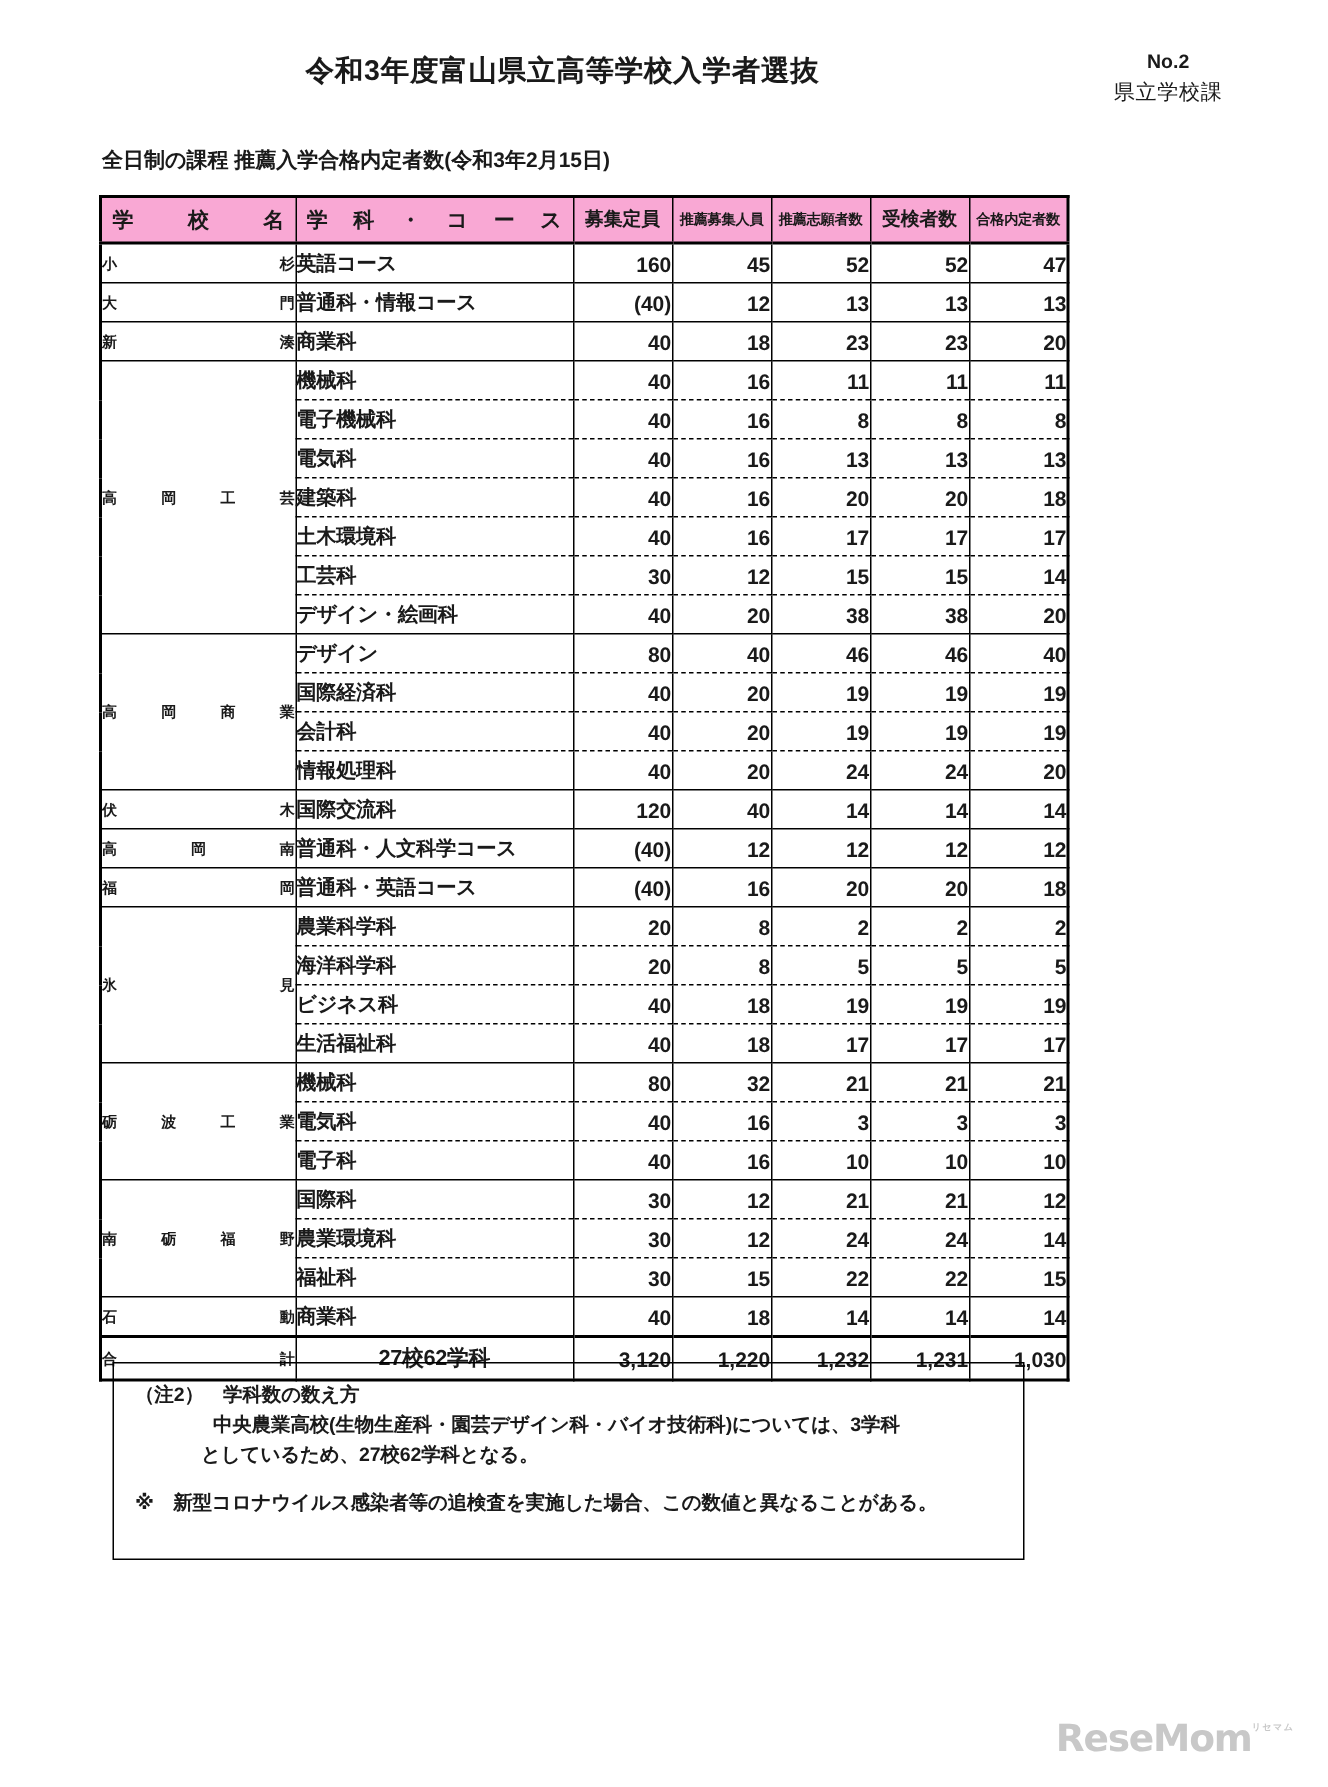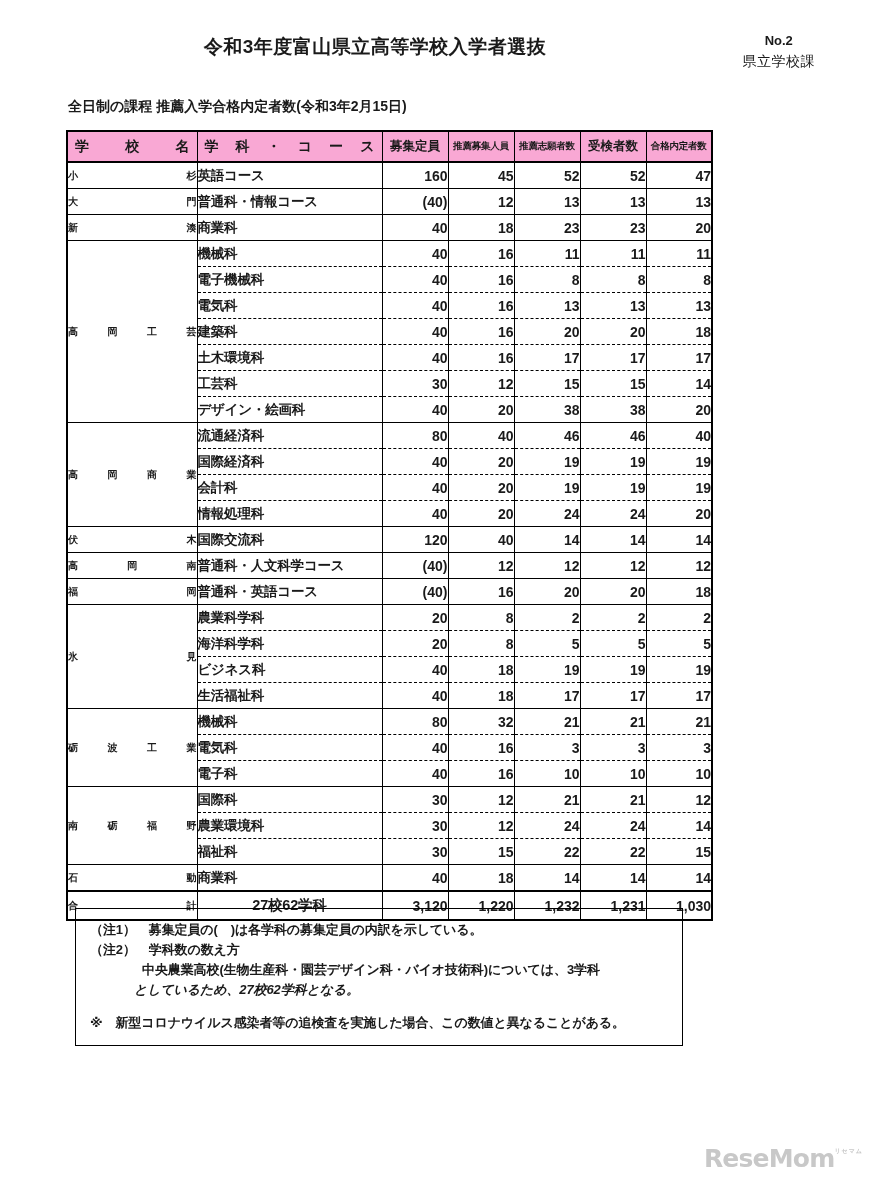--- a/index.html
+++ b/index.html
@@ -178,21 +178,21 @@
     box-sizing: border-box;
   }
   .note-line {
     font-size: 13px;
     font-weight: bold;
     line-height: 1.55;
     white-space: nowrap;
     letter-spacing: -0.1px;
   }
   .note-indent-1 { padding-left: 52px; }
-  .note-indent-2 { padding-left: 44px; font-style: italic; }
+  .note-indent-2 { padding-left: 44px; }
   .note-gap { height: 12px; }
 
   
   .watermark {
     position: absolute;
     right: 22px;
     bottom: 18px;
     font-size: 25px;
     font-weight: bold;
     color: #c8c8c8;
@@ -320,21 +320,21 @@
         <tr class="grp-last">
           <td class="course">デザイン・絵画科</td>
           <td class="num">40</td>
           <td class="num">20</td>
           <td class="num">38</td>
           <td class="num">38</td>
           <td class="num">20</td>
         </tr>
         <tr class="grp-first">
           <td class="school group-name" rowspan="4">高　岡　商　業</td>
-          <td class="course">流通経済科</td>
+          <td class="course">デザイン</td>
           <td class="num">80</td>
           <td class="num">40</td>
           <td class="num">46</td>
           <td class="num">46</td>
           <td class="num">40</td>
         </tr>
         <tr class="sub">
           <td class="course">国際経済科</td>
           <td class="num">40</td>
           <td class="num">20</td>
@@ -484,21 +484,20 @@
           <td class="num">1,220</td>
           <td class="num">1,232</td>
           <td class="num">1,231</td>
           <td class="num">1,030</td>
         </tr>
       </tbody>
   </table>
 </div>
 
 <div class="notes">
-  <div class="note-line">（注1）　募集定員の(　)は各学科の募集定員の内訳を示している。</div>
   <div class="note-line">（注2）　学科数の数え方</div>
   <div class="note-line note-indent-1">中央農業高校(生物生産科・園芸デザイン科・バイオ技術科)については、3学科</div>
   <div class="note-line note-indent-2">としているため、27校62学科となる。</div>
   <div class="note-gap"></div>
   <div class="note-line">※　新型コロナウイルス感染者等の追検査を実施した場合、この数値と異なることがある。</div>
 </div>
 
 <div class="watermark">
   <span>ReseMom</span><span class="tiny">リセマム</span>
 </div>

